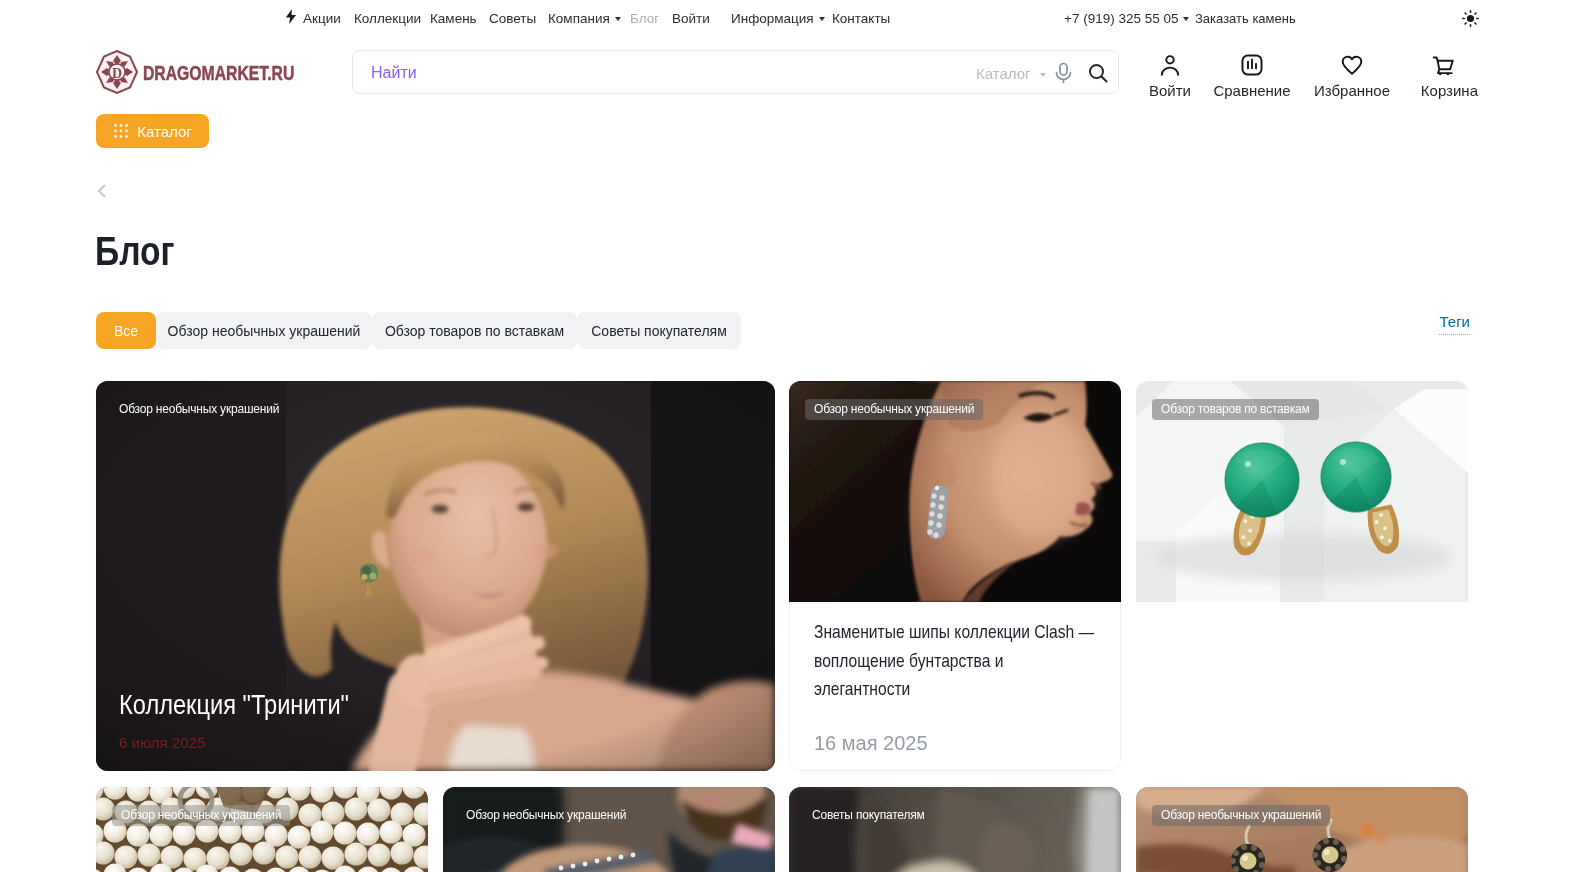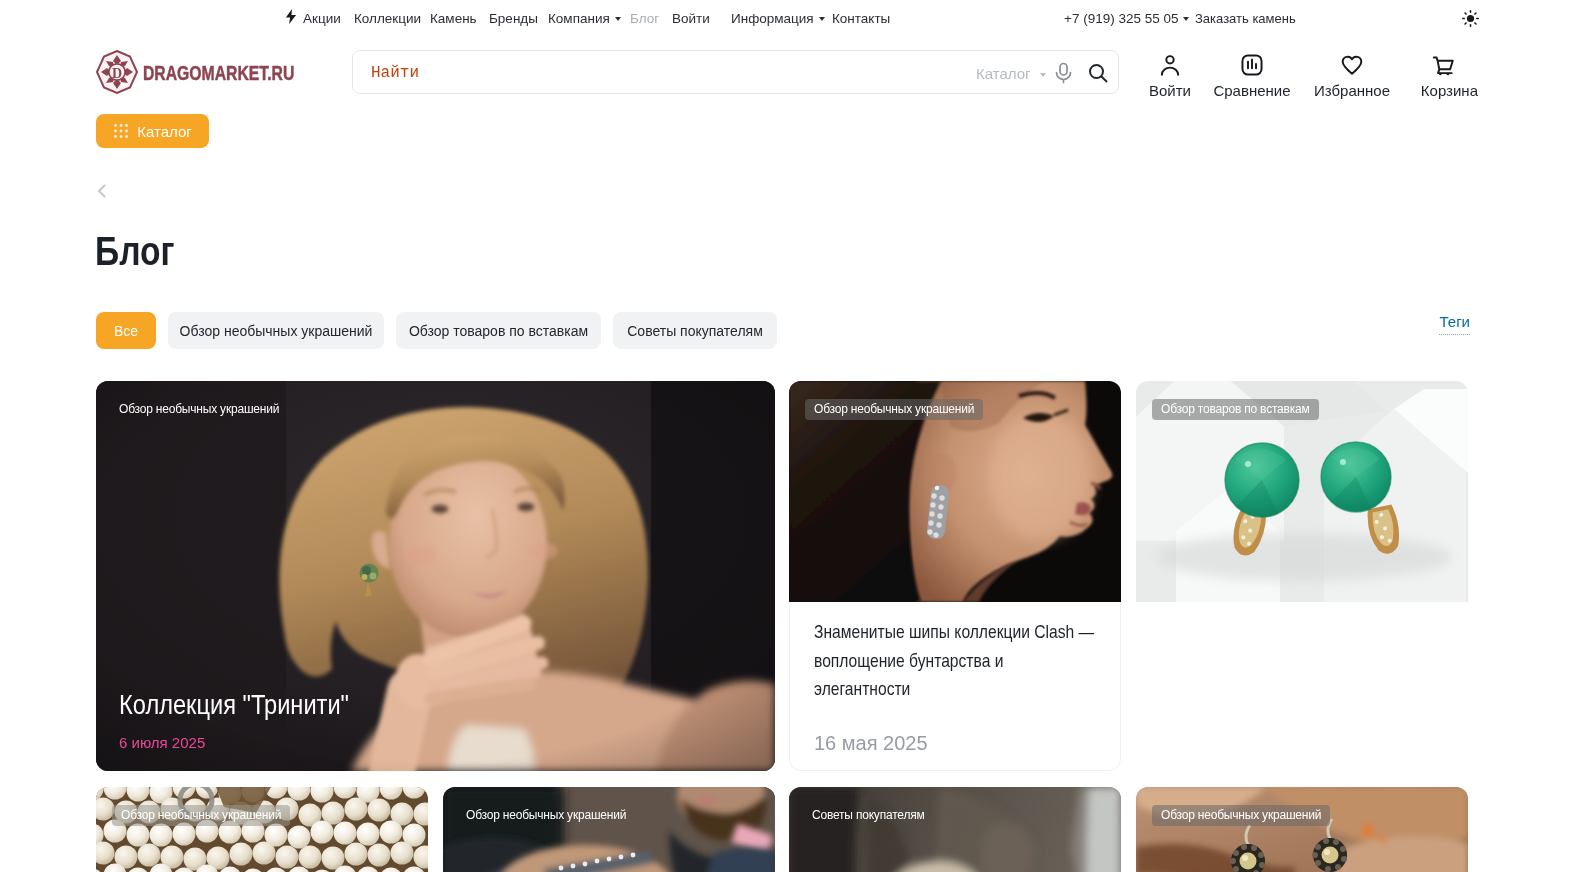--- a/index.html
+++ b/index.html
@@ -7,56 +7,56 @@
   html,body { width:1576px; height:872px; overflow:hidden; background:#fff;
     font-family:"Liberation Sans", sans-serif; position:relative; }
   
   .topnav { position:absolute; top:9px; left:8px; width:1576px; height:20px; font-size:13.5px; color:#2a2e34;text-align:center; }
   .topnav span { position:absolute; top:2px; white-space:nowrap; font-weight:500; }
   .caret { display:inline-block; width:0; height:0; border-left:3.5px solid transparent; border-right:3.5px solid transparent; border-top:4px solid #2a2e34; margin-left:5px; vertical-align:2px; }
   
   .logoimg { position:absolute; left:96px; top:50px; }
   .logotext { position:absolute; left:143px; top:61px; font-size:21px; font-weight:bold; color:#8d4550; -webkit-text-stroke:0.5px #8d4550; transform:scaleX(0.75); transform-origin:left center; white-space:nowrap; }
   .search { position:absolute; left:352px; top:50px; width:767px; height:44px; border:1px solid #e3e6e8; border-radius:8px; background:#fff; }
-  .search .ph { position:absolute; left:18px; top:13px; font-size:16px; color:#c2410c;font-family:Liberation Mono, monospace; }
+  .search .ph { position:absolute; left:18px; top:13px; font-size:16px; color:#8b5cf6; }
   .search .cat { position:absolute; left:623px; top:14px; font-size:15px; color:#b6bcc1; }
   .search .cat .caret{ border-top-color:#b6bcc1; }
   .hicon { position:absolute; text-align:center; color:#1e232b; font-size:15px; }
   .hicon svg { display:block; margin:0 auto 4px; }
   .catbtn { position:absolute; left:96px; top:114px; width:113px; height:34px; background:#f6a525; border-radius:8px; color:#fff; font-size:15px; font-weight:500; display:flex; align-items:center; justify-content:center; gap:8px; }
   .backchev { position:absolute; left:94px; top:182px; }
   h1 { position:absolute; left:95px; top:229px; font-size:40px; font-weight:600; color:#1b2029; transform:scaleX(0.84); transform-origin:left top; white-space:nowrap; }
   
-  .pills { position:absolute; left:96px; top:312px; height:37px; display:flex; gap:12px; }
+  .pills { position:absolute; left:96px; top:312px; height:37px; display:flex; }
   .pill { height:37px; display:flex; align-items:center; justify-content:center; background:#f1f2f4; border-radius:8px; font-size:14px; color:#23272e; white-space:nowrap; }
   .tags { position:absolute; right:106px; top:313px; font-size:15px; color:#0369a1; border-bottom:1px dotted #9aa0a5; padding-bottom:4px;text-align:center; }
   
   .card { position:absolute; border-radius:12px; overflow:hidden; background:#fff; }
   .card svg.img { display:block; }
   .tag { position:absolute; left:16px; top:18px; background:rgba(104,104,104,0.55); color:#fff; font-size:12px; letter-spacing:-0.2px; padding:3px 9px 4px; border-radius:4px; white-space:nowrap; }
   .tag.bare { background:none; padding-left:7px; }
   .cbody { border:1px solid #eef0f2; border-top:none; border-radius:0 0 12px 12px; position:absolute; left:0; right:0; top:221px; bottom:0; padding:16px 24px 8px; }
   .ctitle { font-size:19px; line-height:28.5px; color:#1e222a; font-weight:500; width:345px; transform:scaleX(0.823); transform-origin:left top; }
   .cdate { position:absolute; left:24px; bottom:15px; font-size:20px; color:#969ca4; }
   .bigtitle { position:absolute; left:23px; bottom:50px; color:#fff; font-size:27px; font-weight:500; transform:scaleX(0.875); transform-origin:left bottom; white-space:nowrap; }
-  .bigdate { position:absolute; left:23px; bottom:20px; color:#ec4899; font-size:15px; }
+  .bigdate { position:absolute; left:23px; bottom:20px; color:#7f1d1d; font-size:15px; }
 </style>
 </head>
 <body>
 
   <div class="topnav">
     <span style="left:277px; top:0px;">
       <svg width="12" height="15" viewBox="0 0 13 16">
         <path d="M7.5 0 L1 9 H5.5 L4.5 16 L12 6.5 H7 Z" fill="#17191c"></path>
       </svg>
     </span>
     <span style="left:295px;">Акции</span>
     <span style="left:346px;">Коллекции</span>
     <span style="left:422px;">Камень</span>
-    <span style="left:481px;">Бренды</span>
+    <span style="left:481px;">Советы</span>
     <span style="left:540px;">Компания<i class="caret"></i></span>
     <span style="left:622px; color:#a7adb3;">Блог</span>
     <span style="left:664px;">Войти</span>
     <span style="left:723px;">Информация<i class="caret"></i></span>
     <span style="left:824px;">Контакты</span>
     <span style="left:1056px; font-size:13.5px;">+7 (919) 325 55 05<i class="caret"></i></span>
     <span style="left:1187px; font-size:13px;">Заказать камень</span>
     <span style="left:1454px; top:1px;">
       <svg width="17" height="17" viewBox="0 0 17 17" fill="#17191c">
         <circle cx="8.5" cy="8.5" r="3.6"></circle>

